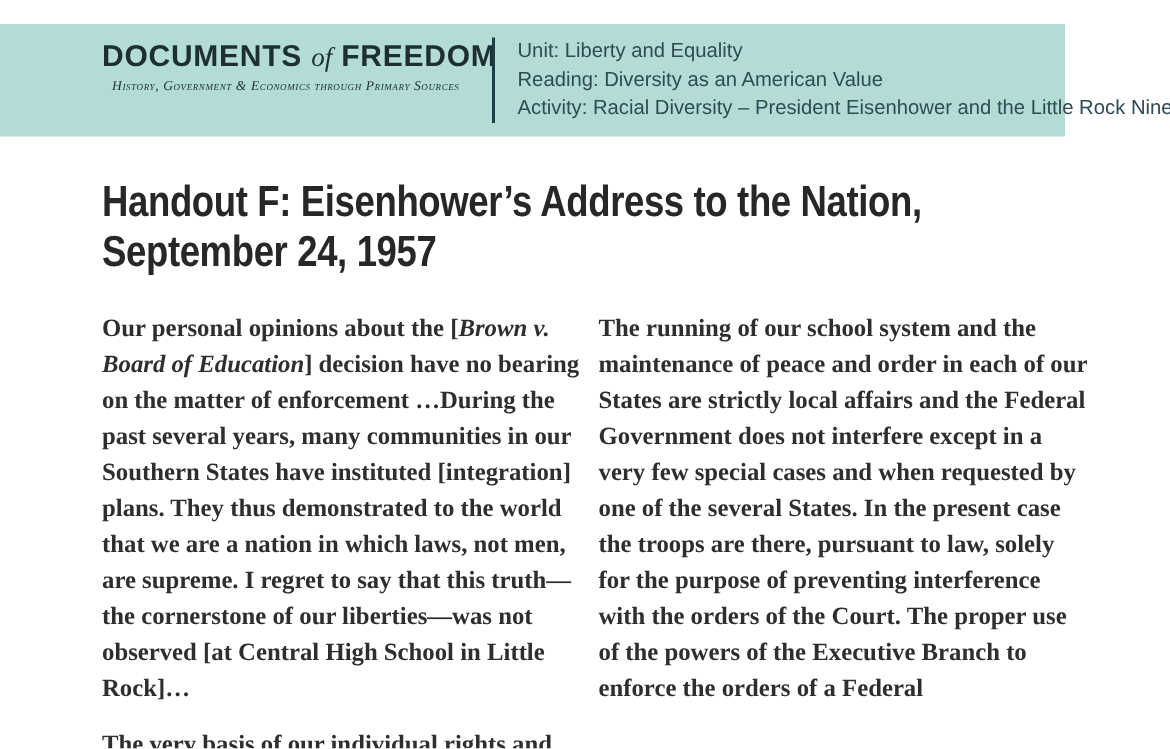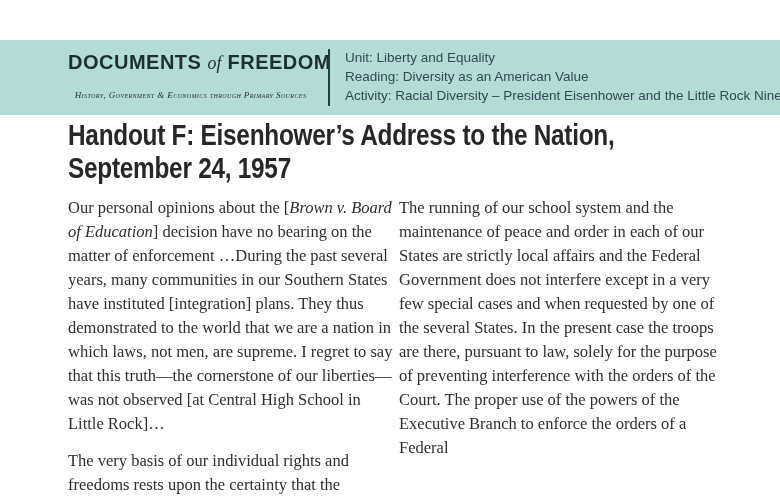--- a/index.html
+++ b/index.html
@@ -6,22 +6,22 @@
   .page {
     position: relative;
     width: 780px;
     height: 499px;
     background: #ffffff;
     overflow: hidden;
     font-family: "Liberation Serif", serif;
   }
   .banner {
     position: absolute;
-    top: 40px; left: 0;
-    width: 780px; height: 75px;
+    top: 16px; left: 0;
+    width: 710px; height: 75px;
     background: var(--banner-bg, #b4dcd6);
   }
   .logo {
     position: absolute;
     left: 68px; top: 9px;
     width: 245px;
     text-align: center;
     color: var(--logo-text, #1d2f33);
   }
   .logo-main {
@@ -38,21 +38,21 @@
     font-weight: normal;
     font-size: 18px;
     letter-spacing: 0;
   }
   .logo-tagline {
     font-family: "Liberation Serif", serif;
     font-style: italic;
     font-variant: small-caps;
     font-size: 9px;
     letter-spacing: 0.4px;
-    margin-top: 14px;
+    margin-top: 1px;
     white-space: nowrap;
     color: var(--logo-text, #1d2f33);
     text-align: center;
   }
   .divider {
     position: absolute;
     left: 328px; top: 9px;
     width: 2px; height: 57px;
     background: var(--divider, #1e3d44);
   }
@@ -80,21 +80,21 @@
   }
   .col {
     position: absolute;
     top: 196px;
     width: 326px;
     font-family: "Liberation Serif", serif;
     font-size: 16.5px;
     line-height: 24px;
     color: var(--body-text, #2e2e2e);
   }
-  .col p { margin: 0 0 13px 0; }
+  .col p { margin: 11px 0 13px 0; font-weight: bold; }
   .col .it { font-style: italic; }
   .col-left  { left: 68px; }
   .col-right { left: 399px; }
 </style>
 </head>
 <body>
 
 <div class="page">
 
   <div class="banner">

